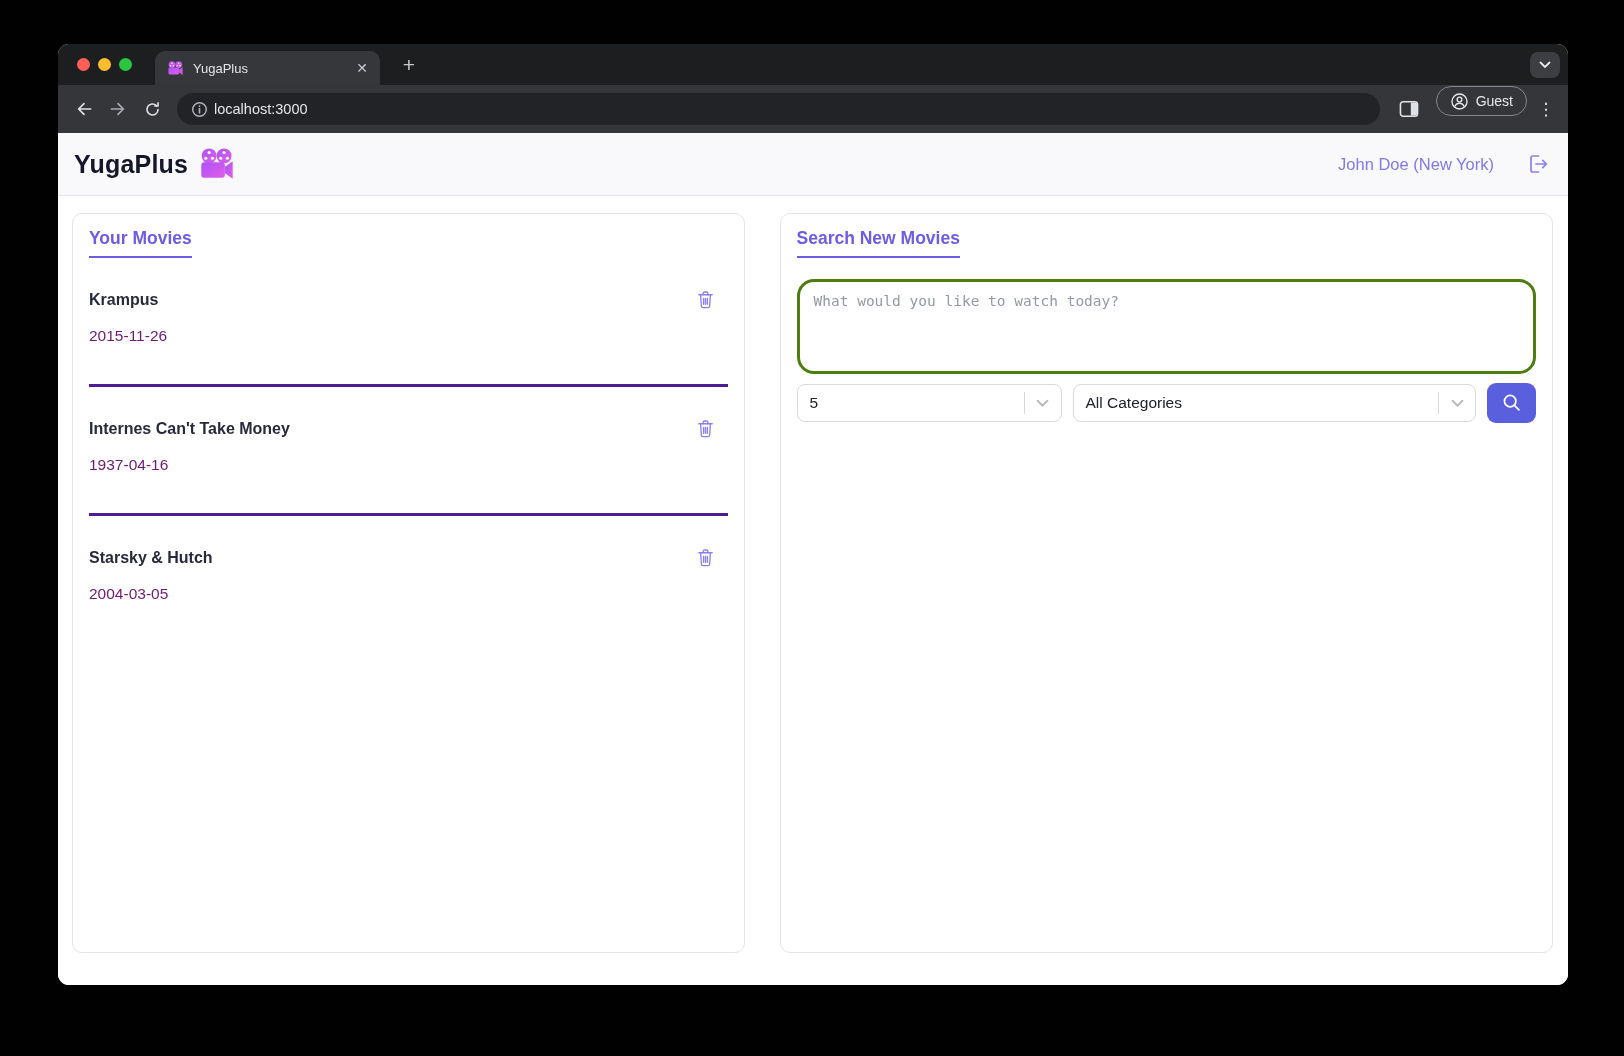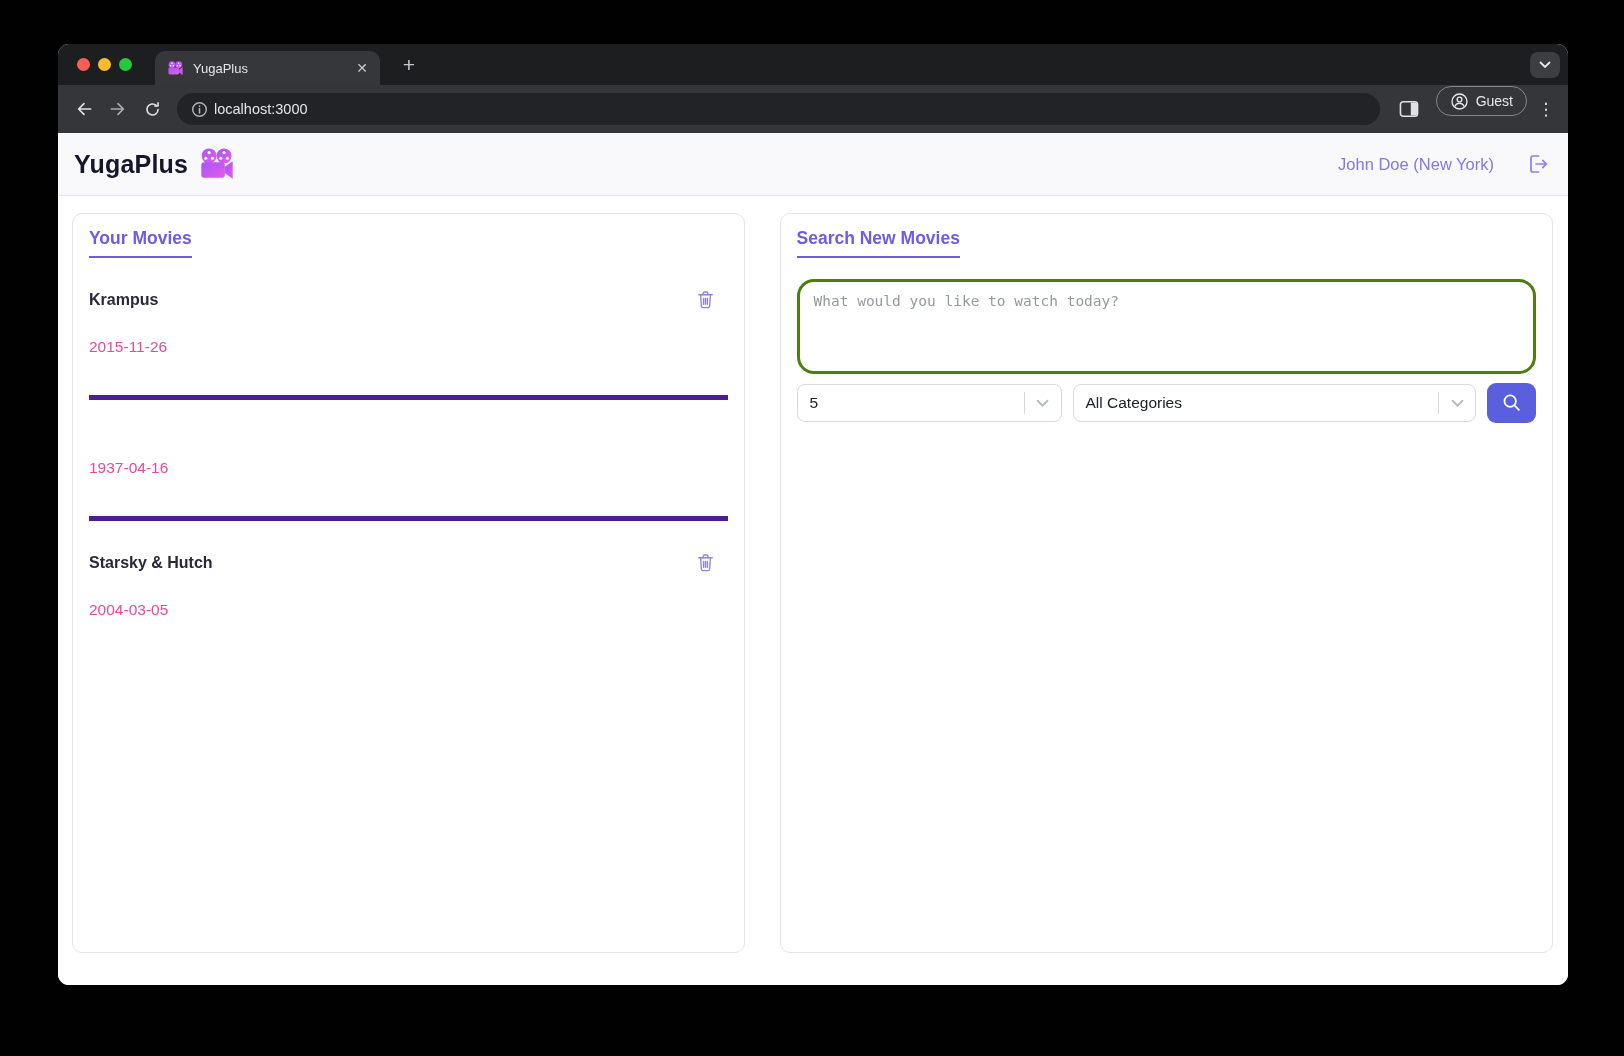--- a/index.html
+++ b/index.html
@@ -56,26 +56,26 @@
   .user-link{color:var(--link);font-size:16.5px;text-decoration:none;cursor:pointer}
   .main{flex:1;display:flex;gap:35px;padding:17px 15px 16px 14px;align-items:flex-start}
   .card{border:1px solid #e3e3e9;border-radius:10px;height:740px;padding:14px 16px;background:#fff}
   .card.left{width:723px}
   .card.right{width:832px}
   .panel-heading{
     display:inline-block;color:var(--accent);font-size:17.5px;font-weight:700;
     border-bottom:2px solid var(--accent);padding-bottom:7px;cursor:pointer;
   }
   
-  .movie{border-bottom:5px solid #4c1d95;padding:31px 0 39px}
+  .movie{border-bottom:3px solid #4c1d95;padding:31px 0 39px}
   .movie:last-child{border-bottom:none}
   .movie-top{display:flex;justify-content:space-between;align-items:center;padding-right:13px}
   .movie-title{font-size:16px;font-weight:700;color:var(--title)}
   .trash-btn{background:none;border:none;padding:0;cursor:pointer;display:grid;place-items:center}
-  .movie-date{margin-top:28px;font-size:15.5px;color:#ec4899}
+  .movie-date{margin-top:17px;font-size:15.5px;color:#701a75}
   
   .search-area textarea{
     margin-top:21px;width:100%;height:95px;border:3px solid #4d7c0f;border-radius:17px;
     padding:11px 14px;font-family:"DejaVu Sans Mono", monospace;font-size:14.5px;color:#222;
     resize:none;outline:none;display:block;
   }
   .search-area textarea::placeholder{color:#949aa4}
   .controls{margin-top:9px;display:flex;align-items:center;gap:11px}
   .select{height:38px;border:1px solid #d9d9df;border-radius:8px;display:flex;align-items:center;background:#fff;cursor:pointer}
   .select.count{width:265px}
@@ -226,20 +226,33 @@
                     <path d="M5.8 7 l1 14.6 a1.8 1.8 0 0 0 1.8 1.7 h6.8 a1.8 1.8 0 0 0 1.8 -1.7 L18.2 7"></path>
                     <path d="M9.6 11.5 v7.5 M12 11.5 v7.5 M14.4 11.5 v7.5"></path>
                   </g>
                 </svg>
               </button>
             </div>
             <div class="movie-date">2015-11-26</div>
           </div>
 
           <div class="movie">
+            <div class="movie-top">
+              <span class="movie-title">Internes Can't Take Money</span>
+              <button class="trash-btn">
+                <svg width="19" height="21" viewBox="0 0 24 26">
+                  <g fill="none" stroke="var(--purple-icon)" stroke-width="1.7" stroke-linecap="round" stroke-linejoin="round">
+                    <path d="M3.5 7 h17"></path>
+                    <path d="M9 7 V5.2 a1.7 1.7 0 0 1 1.7 -1.7 h2.6 a1.7 1.7 0 0 1 1.7 1.7 V7"></path>
+                    <path d="M5.8 7 l1 14.6 a1.8 1.8 0 0 0 1.8 1.7 h6.8 a1.8 1.8 0 0 0 1.8 -1.7 L18.2 7"></path>
+                    <path d="M9.6 11.5 v7.5 M12 11.5 v7.5 M14.4 11.5 v7.5"></path>
+                  </g>
+                </svg>
+              </button>
+            </div>
             <div class="movie-date">1937-04-16</div>
           </div>
 
           <div class="movie">
             <div class="movie-top">
               <span class="movie-title">Starsky &amp; Hutch</span>
               <button class="trash-btn">
                 <svg width="19" height="21" viewBox="0 0 24 26">
                   <g fill="none" stroke="var(--purple-icon)" stroke-width="1.7" stroke-linecap="round" stroke-linejoin="round">
                     <path d="M3.5 7 h17"></path>

